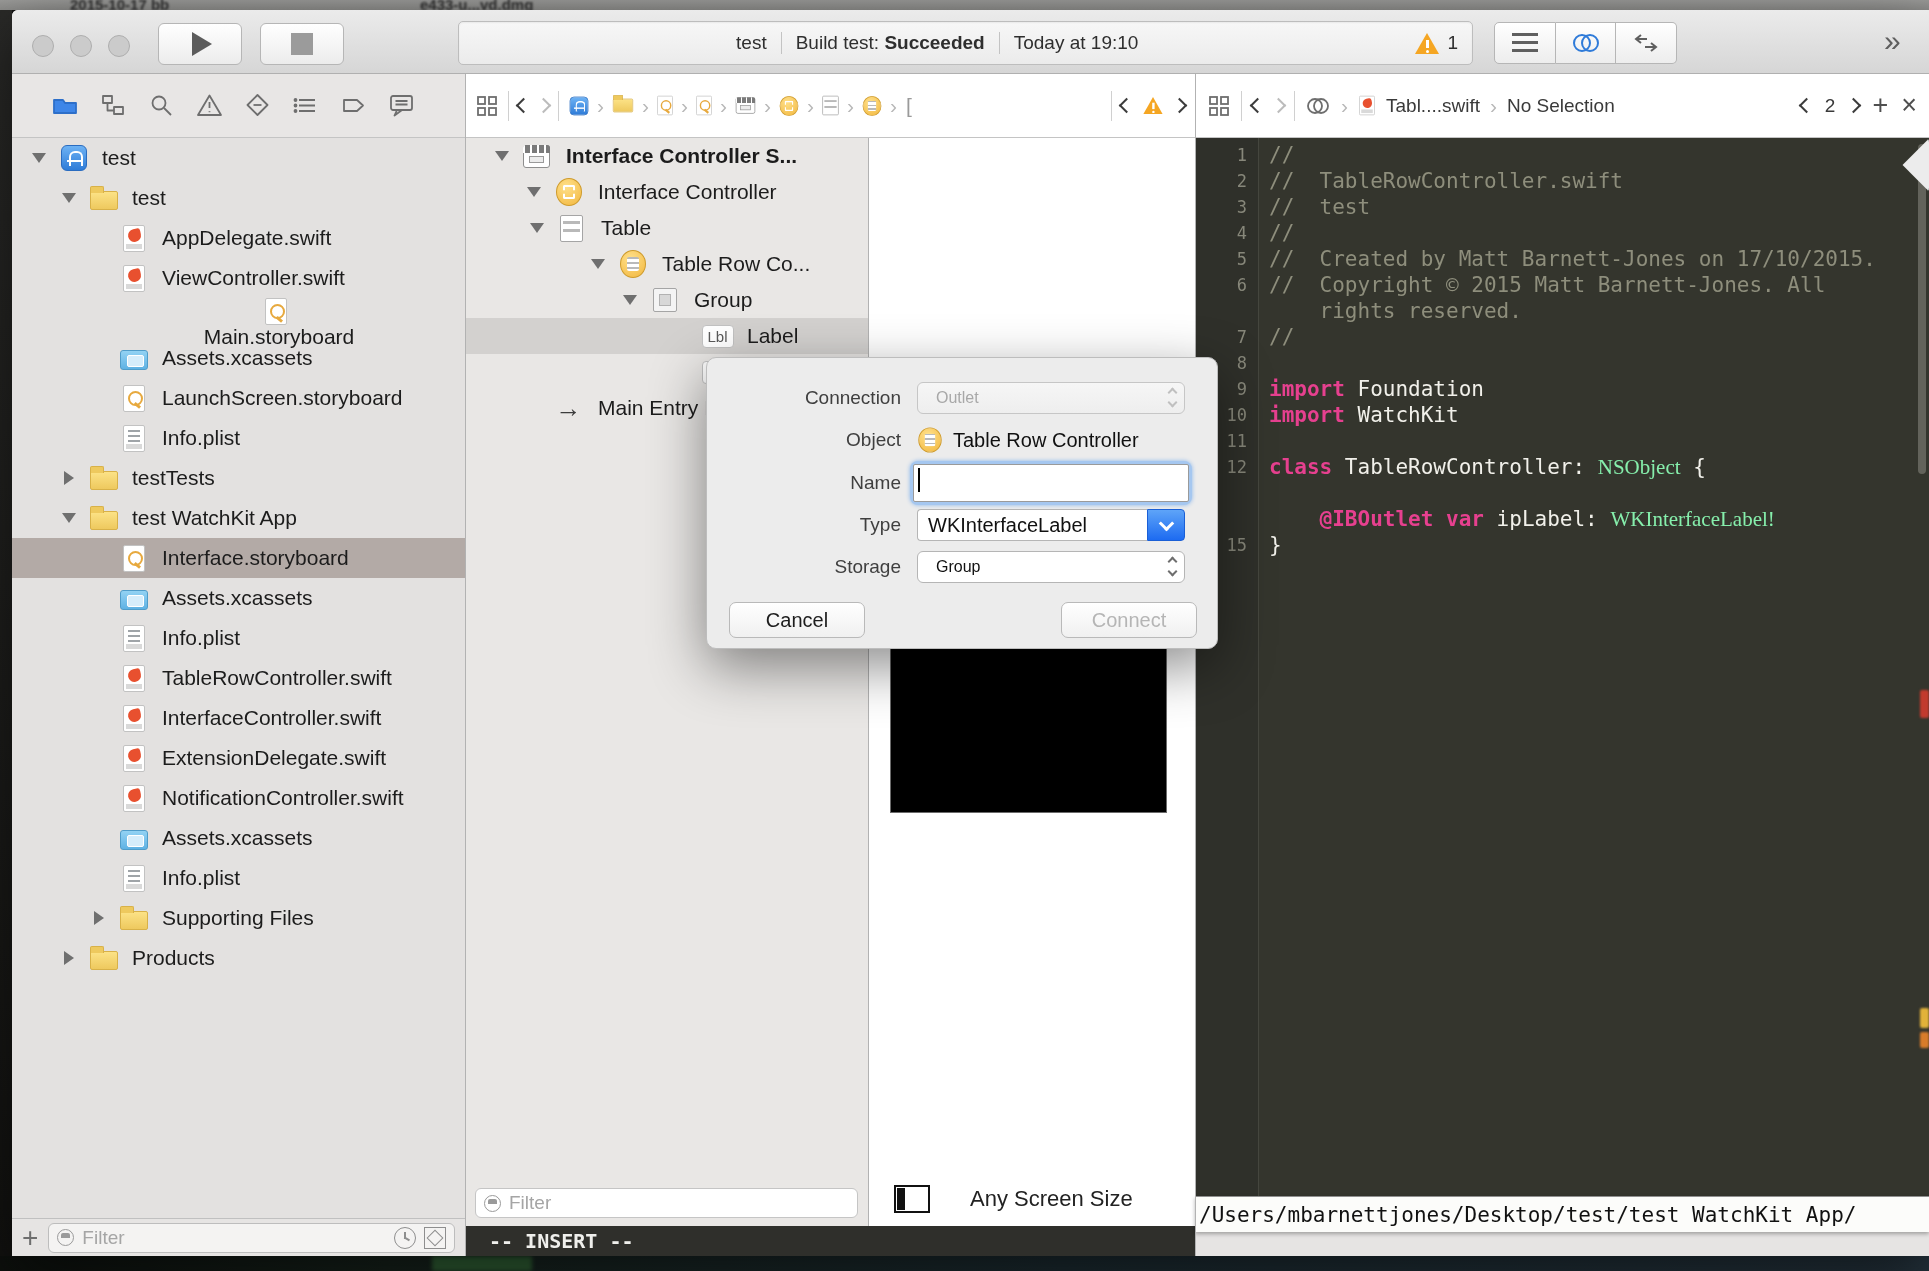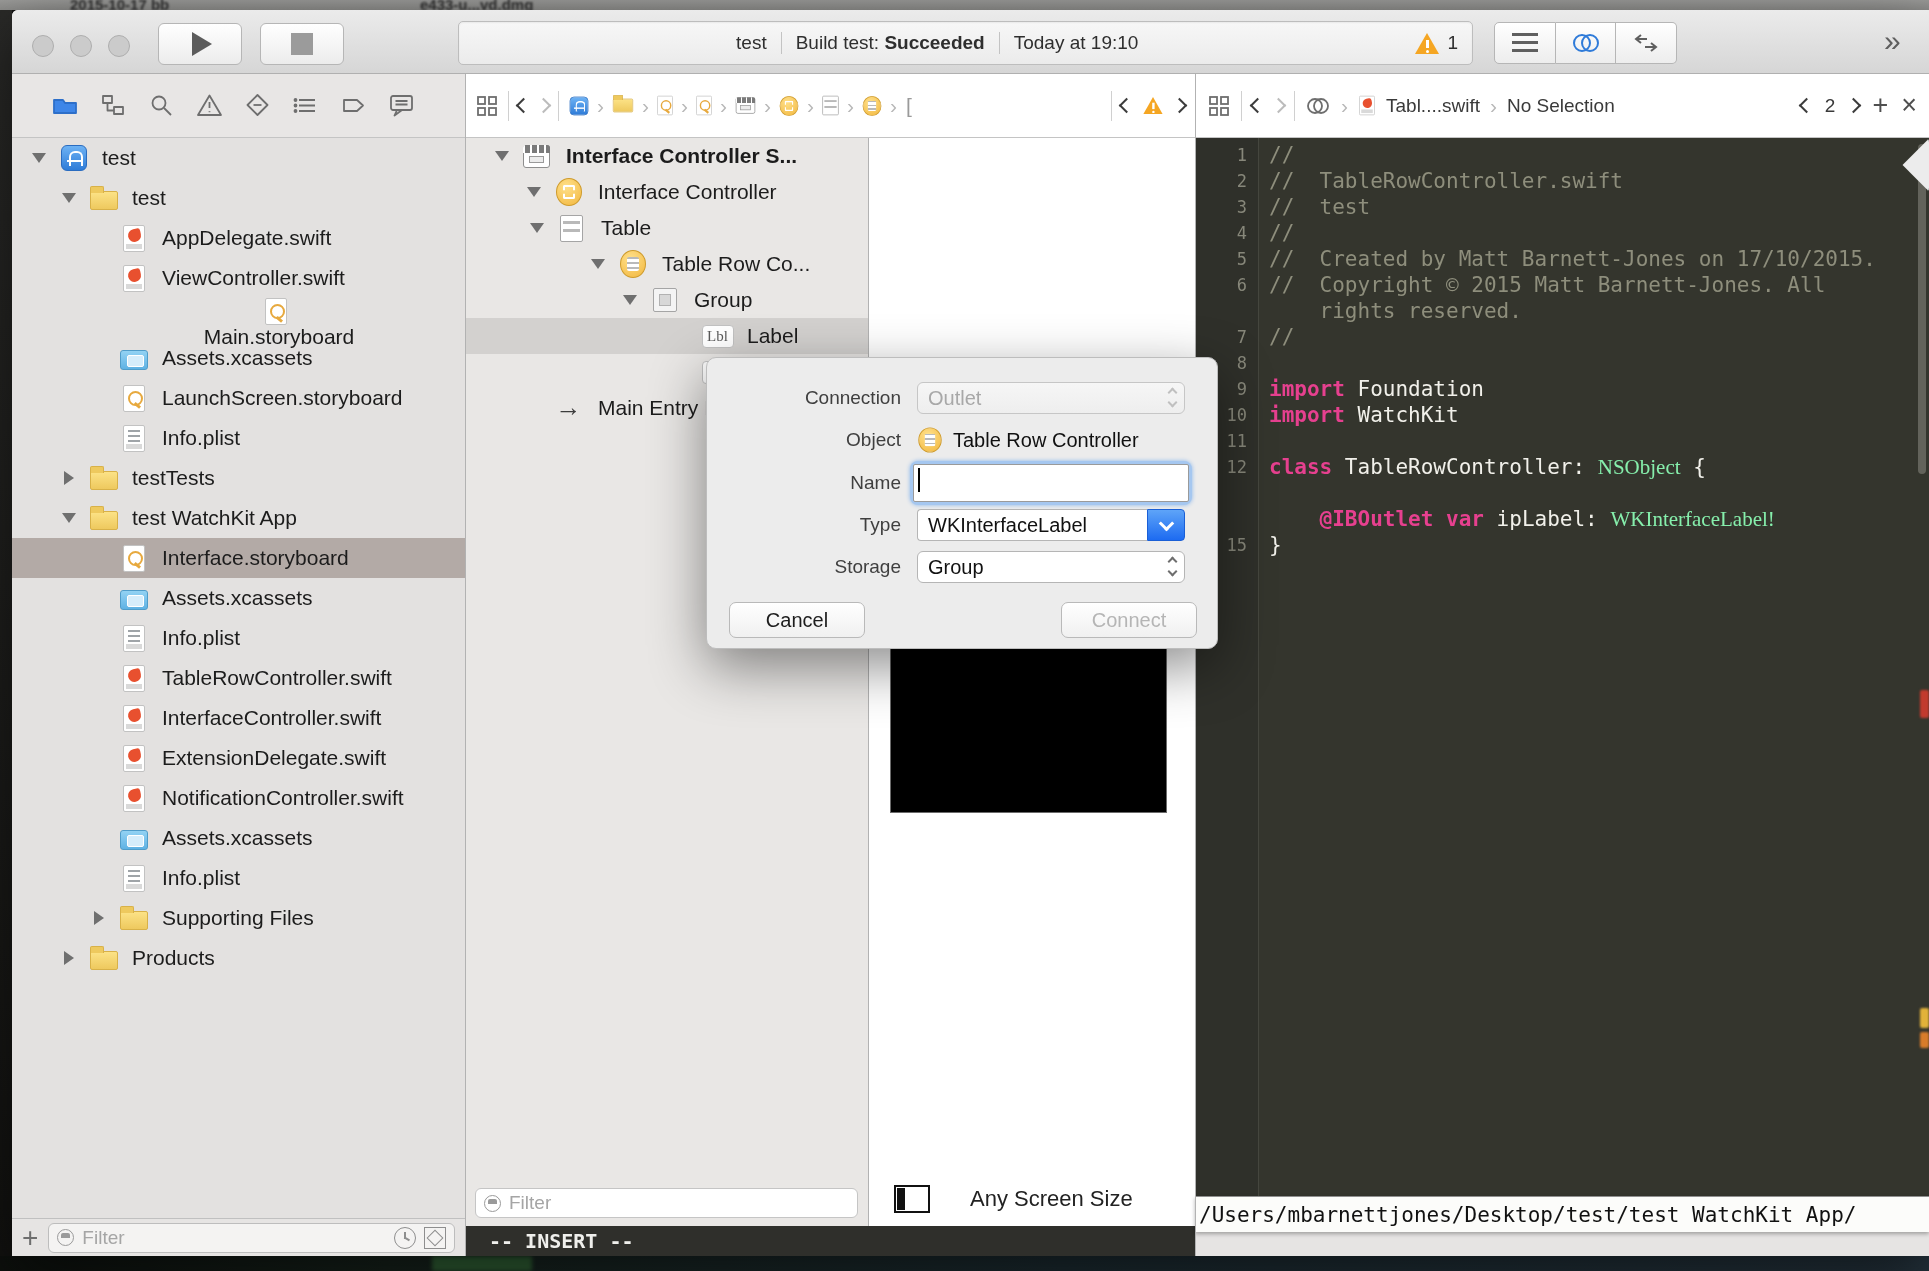--- a/index.html
+++ b/index.html
@@ -94,21 +94,21 @@
   
   #navigator { position:absolute; left:0; top:128px; width:453px; height:1080px;
     background:#e3e1e0; overflow:hidden; }
   .tree-row { height:40px; display:flex; align-items:center; font-size:21px; }
   .tree-row.sel { background:#b3aaa6; }
   .disc { width:26px; flex:none; display:flex; justify-content:center; }
   .disc.open i { width:0; height:0; border-top:10px solid #6f6f6f;
     border-left:7px solid transparent; border-right:7px solid transparent; }
   .disc.closed i { width:0; height:0; border-left:10px solid #6f6f6f;
     border-top:7px solid transparent; border-bottom:7px solid transparent; }
-  .tree-ico { width:43px; flex:none; display:flex; justify-content:center;font-family:Liberation Serif, serif; }
+  .tree-ico { width:43px; flex:none; display:flex; justify-content:center; }
   .tree-label { margin-left:7px; white-space:nowrap; }
 
   
   .mi { position:relative; display:inline-block; }
   .mi-app { width:26px; height:26px; border-radius:6px;
     background:linear-gradient(#6db2f4,#2f7cd8); border:1px solid #2a6cc0; }
   .mi-app::after { content:""; position:absolute; left:7px; top:5px; width:10px; height:13px;
     border:2px solid #fff; border-bottom:none; border-radius:6px 6px 0 0; }
   .mi-app::before { content:""; position:absolute; left:5px; top:14px; width:14px; height:2px; background:#fff; }
   .mi-folder { width:28px; height:19px; margin-top:5px; border-radius:2px;
@@ -241,21 +241,21 @@
     transform:rotate(45deg); z-index:49; }
   .p-row { position:absolute; left:0; width:100%; display:flex; }
   .p-label { width:210px; text-align:right; padding-right:16px; font-size:19px; color:#3f3f3f; }
   #row-connection { top:24px; } #row-object { top:66px; } #row-name { top:103px; }
   #row-type { top:151px; } #row-storage { top:193px; }
   #row-connection .p-label, #row-object .p-label, #row-type .p-label, #row-storage .p-label { line-height:32px; }
   #row-name .p-label { line-height:44px; }
 
   .popup-select { position:relative; width:268px; height:32px; border:1px solid #c6c6c6;
     border-radius:6px; background:linear-gradient(#f6f6f6,#eeeeee);
-    display:flex; align-items:center; padding:0 10px; font-size:20px; }
+    display:flex; align-items:center; padding:0 18px; font-size:16px; }
   .popup-select.disabled { color:#a8a8a8; }
   .popup-select .steppers { position:absolute; right:8px; top:6px; display:flex; flex-direction:column; gap:3px; }
   .steppers .chev { width:7px; height:7px; border-width:2px; }
   .steppers .up { transform:rotate(-45deg); }
   .steppers .down { transform:rotate(135deg); }
   .steppers.dim .chev { border-color:#c0c0c0; }
   .steppers.dark .chev { border-color:#6e6e6e; }
   #storage-select { background:#fff; color:#111; border-color:#b5b5b5; }
 
   #object-value { display:flex; align-items:center; gap:10px; font-size:20px; color:#111; }

